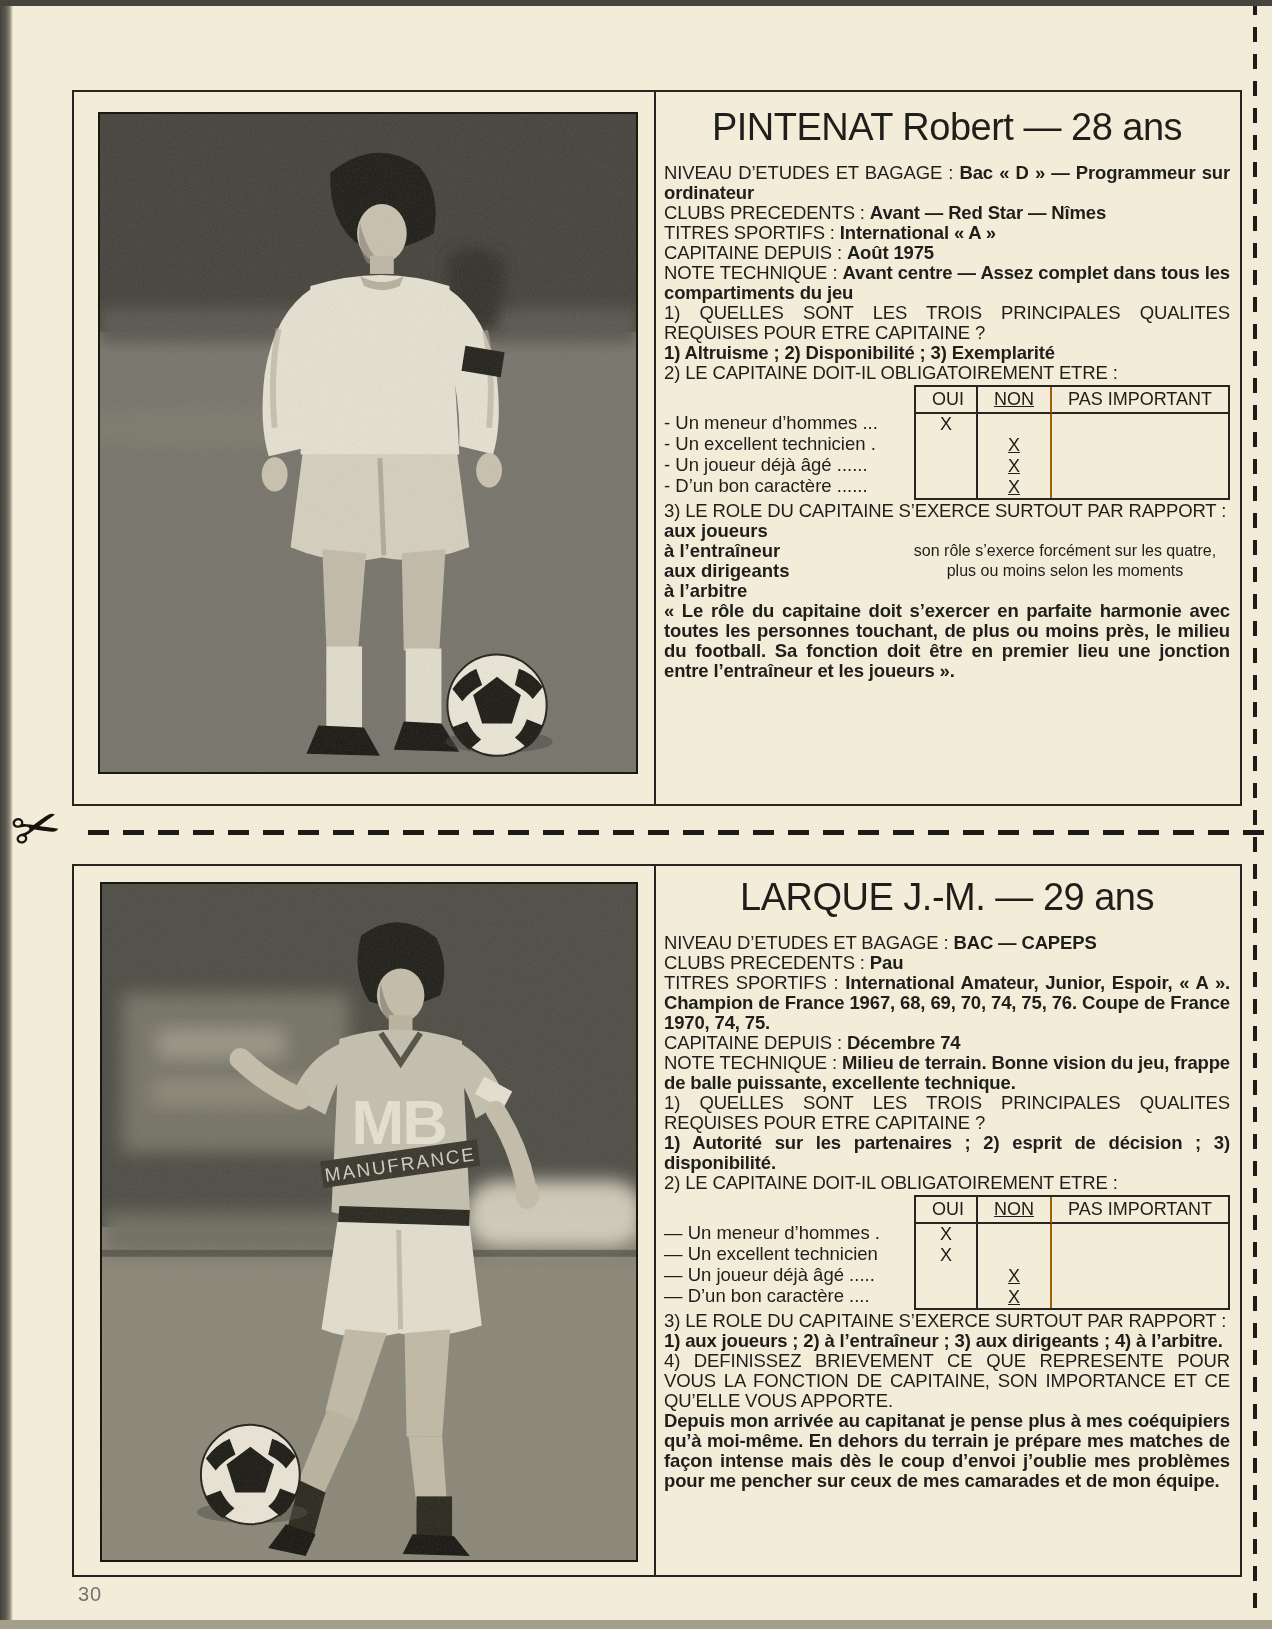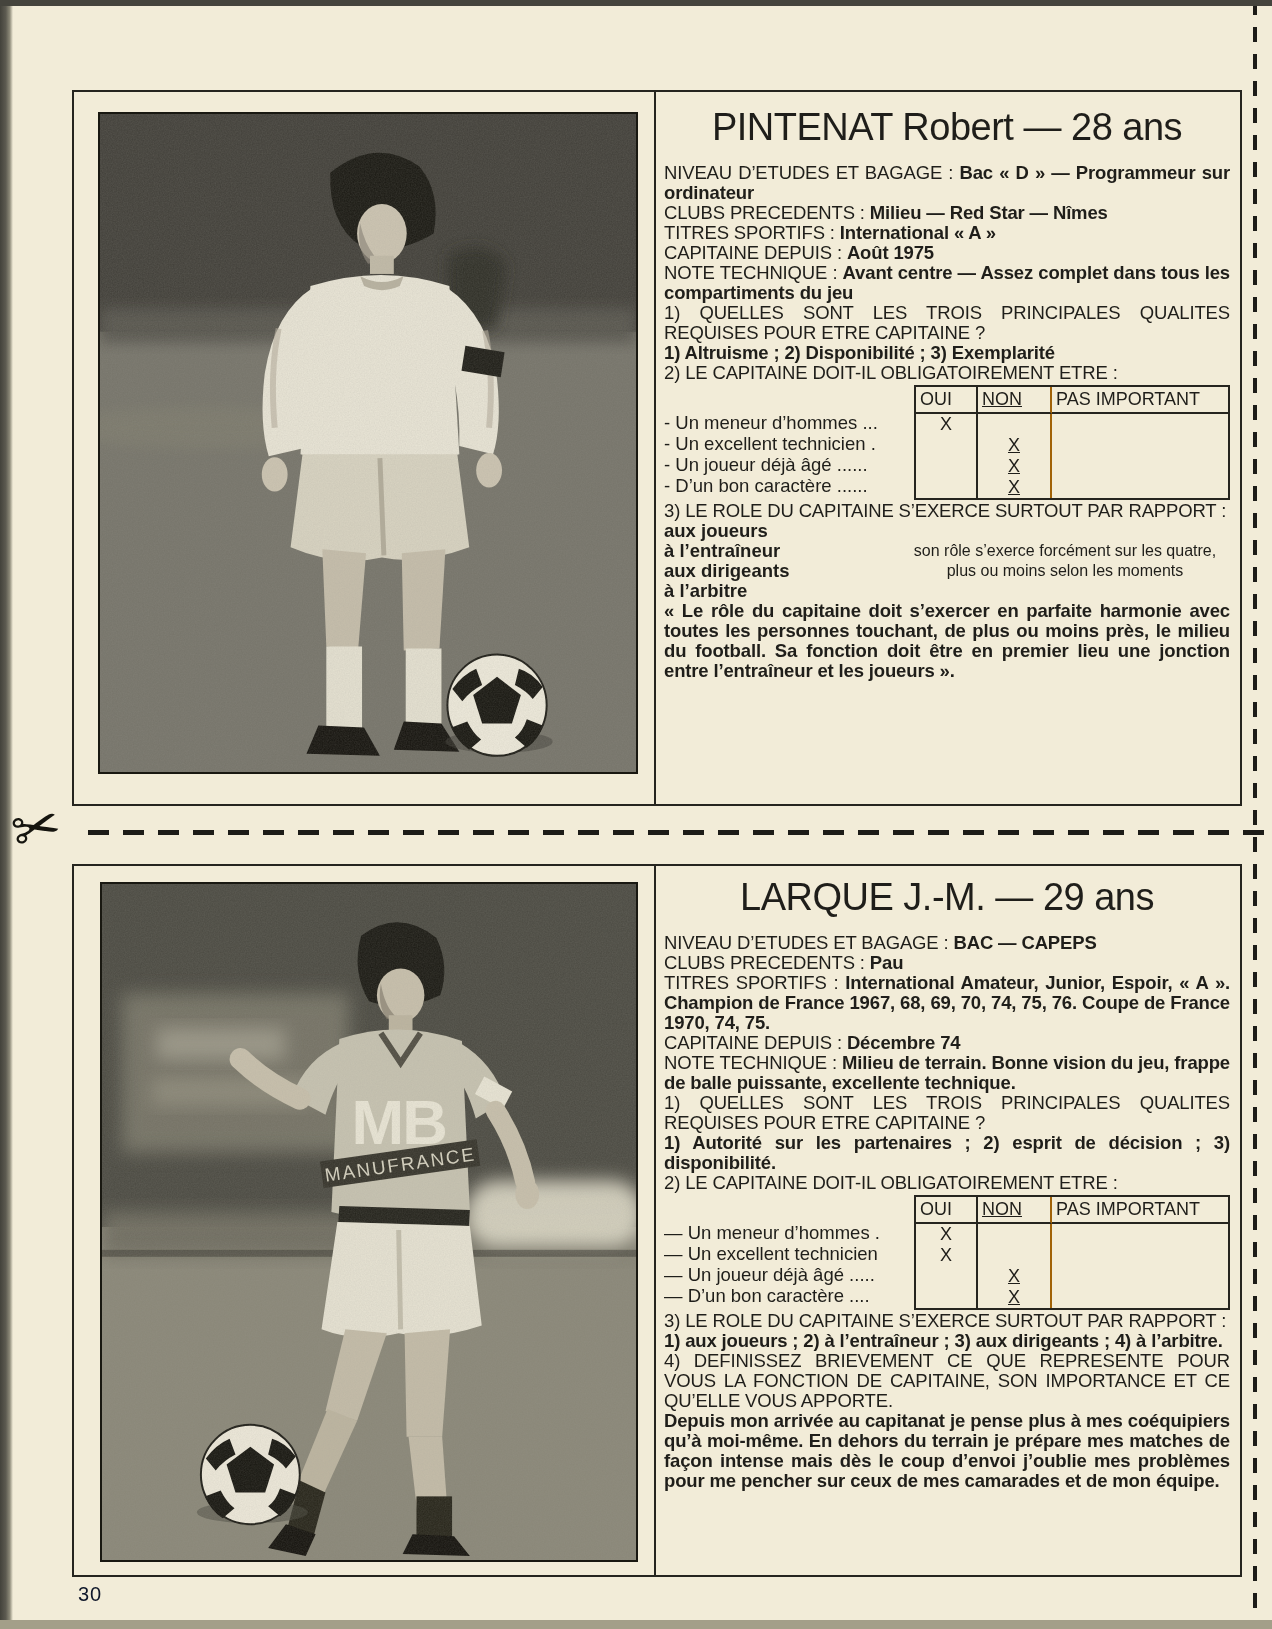--- a/index.html
+++ b/index.html
@@ -34,29 +34,29 @@
          margin:0 0 14px 0;white-space:nowrap;}
   p{margin:0;font-size:18.5px;line-height:20px;text-align:justify;letter-spacing:-0.15px;}
   .b{font-weight:bold;}
   .info-label{font-weight:normal;}
   
   .qtable{display:flex;margin:2px 0 1px 0;}
   .qt-labels{flex:1 1 auto;margin-top:27px;}
   .qt-labels div{font-size:18.5px;line-height:21px;white-space:nowrap;}
   .qt-grid{flex:0 0 auto;display:grid;grid-template-columns:62px 74px 176px;
            border:2px solid #26251f;align-self:flex-start;}
-  .qt-h{font-size:18px;line-height:25px;height:25px;padding:0 4px;border-bottom:2px solid #26251f;white-space:nowrap;}
+  .qt-h{font-size:18px;line-height:25px;height:25px;padding:0 16px;border-bottom:2px solid #26251f;white-space:nowrap;}
   .qt-c{font-size:18px;line-height:21px;height:21px;text-align:center;}
   .col-a{border-right:2px solid #26251f;}
   .col-b{border-right:2px solid #a16207;text-decoration:underline;}
   
   .role-block{display:flex;justify-content:space-between;align-items:center;}
   .role-list div{font-size:18.5px;line-height:20px;font-weight:bold;white-space:nowrap;}
   .role-note{width:330px;font-size:16px;line-height:20px;font-weight:normal;text-align:center;}
-  .page-number{position:absolute;left:78px;top:1583px;font-size:20px;color:#0f172a;letter-spacing:1px;}
+  .page-number{position:absolute;left:78px;top:1583px;font-size:20px;color:#737373;letter-spacing:1px;}
 </style>
 </head>
 <body>
 
 <div class="page">
   <div class="edge-left"></div>
 
   <div class="section section-1">
     <div class="photo-frame photo-1">
       <svg class="photo-svg" viewBox="0 0 540 650" preserveAspectRatio="none">
@@ -104,21 +104,21 @@
         <path d="M430 626 q12 -8 16 -22 l-16 -6 q-4 12 -12 18 Z" fill="#16150f"></path>
         <rect width="540" height="650" filter="url(#grain1)" opacity="0.45"></rect>
       </svg>
     </div>
     <div class="divider-v"></div>
 
     <div class="textcol textcol-1">
       <h1 class="title">PINTENAT Robert — 28 ans</h1>
 
       <p><span class="info-label">NIVEAU D’ETUDES ET BAGAGE :</span> <span class="b">Bac « D » — Programmeur sur ordinateur</span></p>
-      <p><span class="info-label">CLUBS PRECEDENTS :</span> <span class="b">Milieu — Red Star — Nîmes</span></p>
+      <p><span class="info-label">CLUBS PRECEDENTS :</span> <span class="b">Avant — Red Star — Nîmes</span></p>
       <p><span class="info-label">TITRES SPORTIFS :</span> <span class="b">International « A »</span></p>
       <p><span class="info-label">CAPITAINE DEPUIS :</span> <span class="b">Août 1975</span></p>
       <p><span class="info-label">NOTE TECHNIQUE :</span> <span class="b">Avant centre — Assez complet dans tous les compartiments du jeu</span></p>
 
       <p>1) QUELLES SONT LES TROIS PRINCIPALES QUALITES REQUISES POUR ETRE CAPITAINE ?</p>
       <p class="b">1) Altruisme ; 2) Disponibilité ; 3) Exemplarité</p>
       <p>2) LE CAPITAINE DOIT-IL OBLIGATOIREMENT ETRE :</p>
 
       <div class="qtable">
         <div class="qt-labels">

